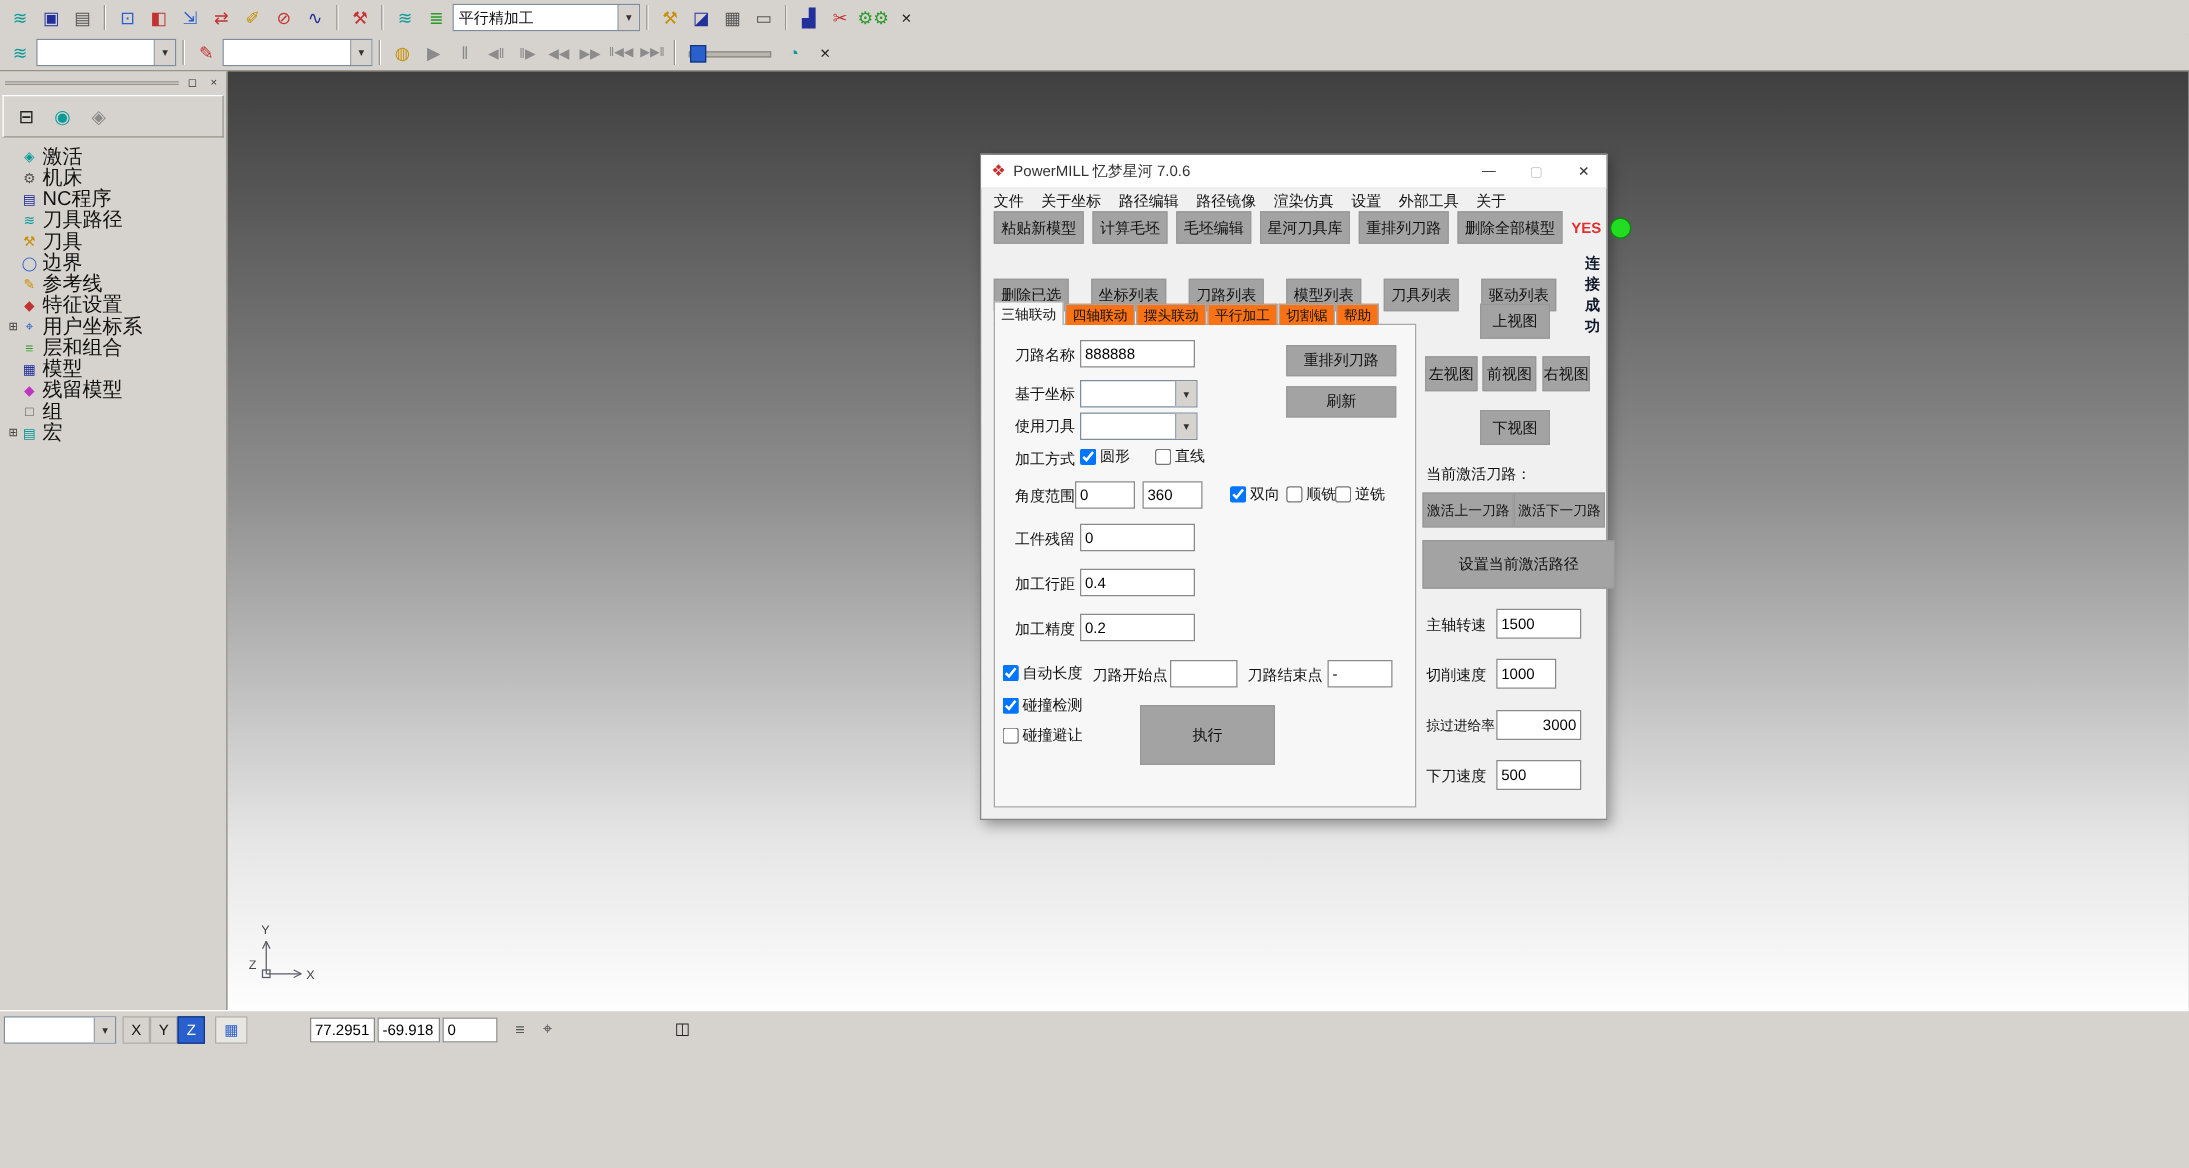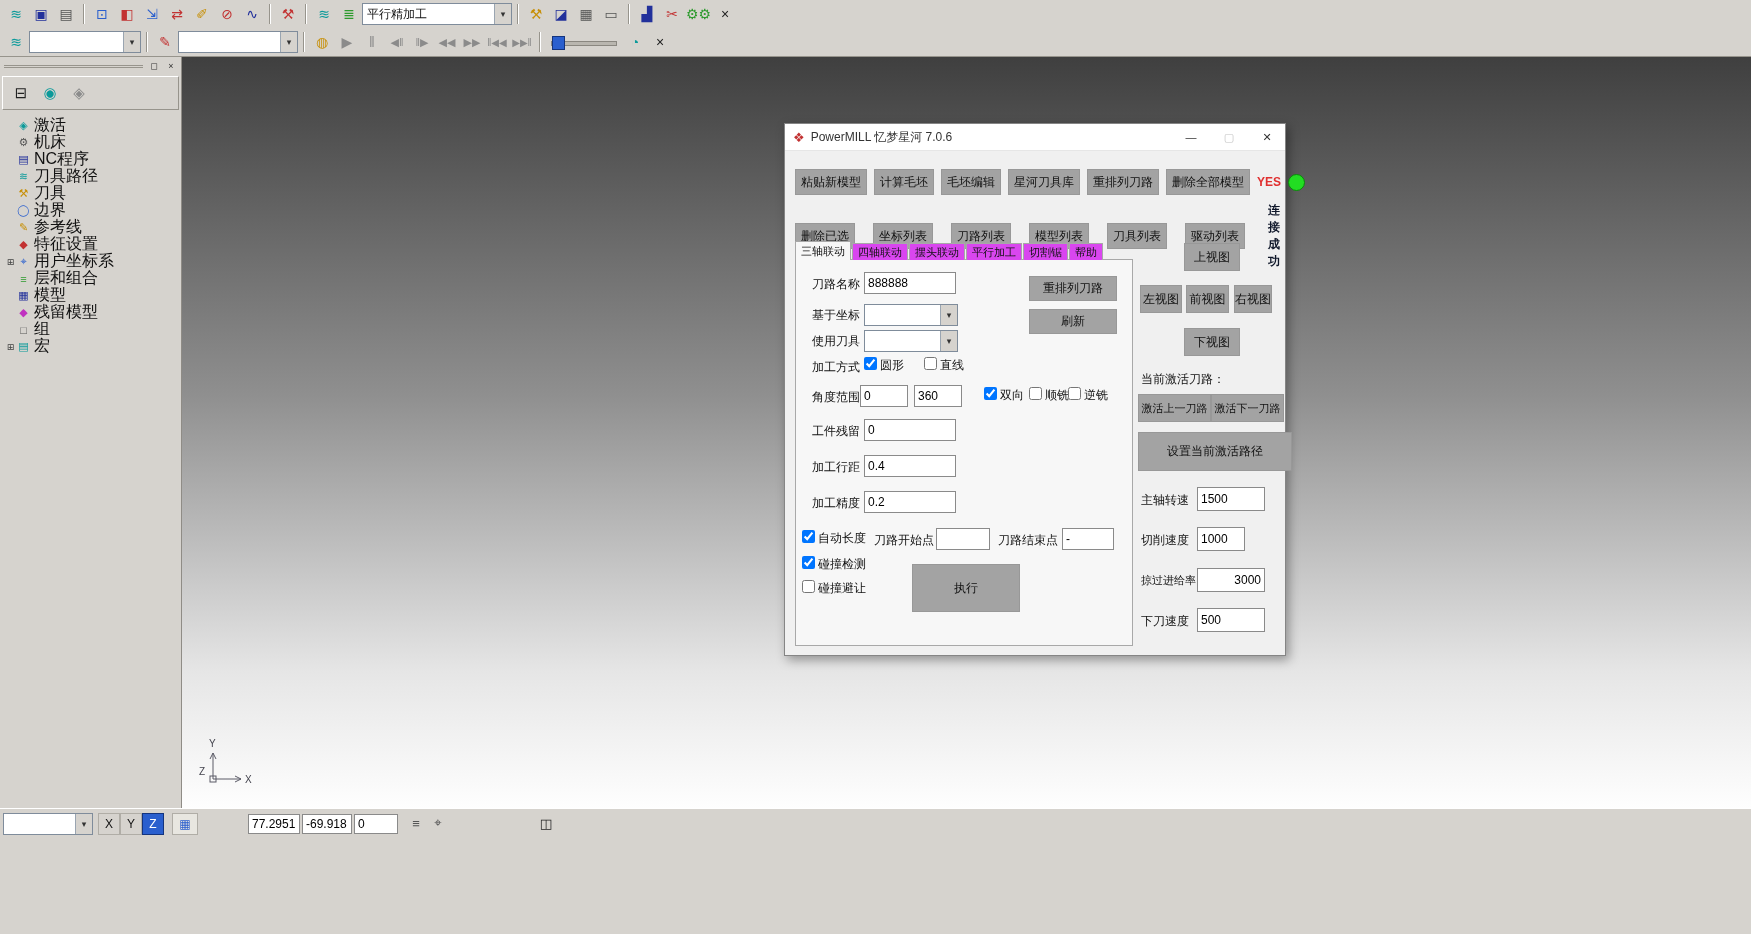--- a/index.html
+++ b/index.html
@@ -53,27 +53,27 @@
   .dmenu{height:21px;display:flex;align-items:center;padding:0 3px}
   .mitem{padding:0 7px;font-size:12px}
   .drow{position:absolute;left:10px;display:flex;align-items:center}
   .btn{height:24px;background:#a3a3a3;border:1px solid #989898;display:flex;align-items:center;
        justify-content:center;padding:0 5px;font-size:12px;white-space:nowrap;cursor:default}
   .dot{width:15px;height:15px;border-radius:50%;border:1px solid #0a8a0a}
   .yes{font-weight:bold;font-size:12px}
   .connect{font-weight:bold;font-size:12px}
   .dtabs{position:absolute;left:10px;top:118px;display:flex;align-items:flex-end;height:18px;z-index:2}
   .tab{height:16px;padding:0 5px;font-size:11px;display:flex;align-items:center;
-       border:1px solid #a8a8a8;border-bottom:none;background:#d946ef;margin-right:1px;white-space:nowrap}
+       border:1px solid #a8a8a8;border-bottom:none;background:#f97316;margin-right:1px;white-space:nowrap}
   .tab.active{background:#f7f7f7;height:18px}
   .dpanel{position:absolute;left:10px;top:135px;width:336px;height:385px;background:#f7f7f7;border:1px solid #a8a8a8}
   .flabel{position:absolute;font-size:12px;white-space:nowrap}
   .txt{position:absolute;height:22px;border:1px solid #8a8a8a;background:#fff;padding:0 3px;
        font-family:inherit;font-size:12px;box-sizing:border-box}
-  .cb{position:absolute;display:flex;align-items:flex-start;gap:3px;font-size:12px;white-space:nowrap}
+  .cb{position:absolute;display:flex;align-items:center;gap:3px;font-size:12px;white-space:nowrap}
   .cb input{width:13px;height:13px;margin:0}
   .rlabel{position:absolute;font-size:12px;white-space:nowrap}
   
   #sbar{position:absolute;left:0;top:808px;width:100%;height:30px;background:#d6d3ce;
        border-top:1px solid #fff;z-index:5}
   .sbtn{position:absolute;top:4px;width:20px;height:20px;display:flex;align-items:center;
        justify-content:center;border:1px solid #b0ada6;background:#d6d3ce;font-size:12px}
   .sbtn.active{background:#2a5fce;color:#fff;border-color:#14347e}
   .stxt{position:absolute;top:5px;height:20px;border:1px solid #8a8a8a;background:#fff;
        padding:0 3px;font-family:inherit;font-size:12px;box-sizing:border-box}
@@ -249,20 +249,30 @@
 </svg>
 
 <div id="dlg">
   <div class="dtitle">
     <span class="dticon">❖</span>
     <span class="dttext">PowerMILL 忆梦星河  7.0.6</span>
     <span class="dctrl">—</span>
     <span class="dctrl dim">▢</span>
     <span class="dctrl">✕</span>
   </div>
+  <div class="dmenu">
+    <span class="mitem">文件</span>
+    <span class="mitem">关于坐标</span>
+    <span class="mitem">路径编辑</span>
+    <span class="mitem">路径镜像</span>
+    <span class="mitem">渲染仿真</span>
+    <span class="mitem">设置</span>
+    <span class="mitem">外部工具</span>
+    <span class="mitem">关于</span>
+  </div>
 
   <div class="drow" style="top:45px;gap:7px">
     <span class="btn">粘贴新模型</span>
     <span class="btn">计算毛坯</span>
     <span class="btn">毛坯编辑</span>
     <span class="btn">星河刀具库</span>
     <span class="btn">重排列刀路</span>
     <span class="btn">删除全部模型</span>
     <span class="yes" style="color: rgb(224, 48, 48);">YES</span>
     <span class="dot" style="background: rgb(34, 221, 34);"></span>

